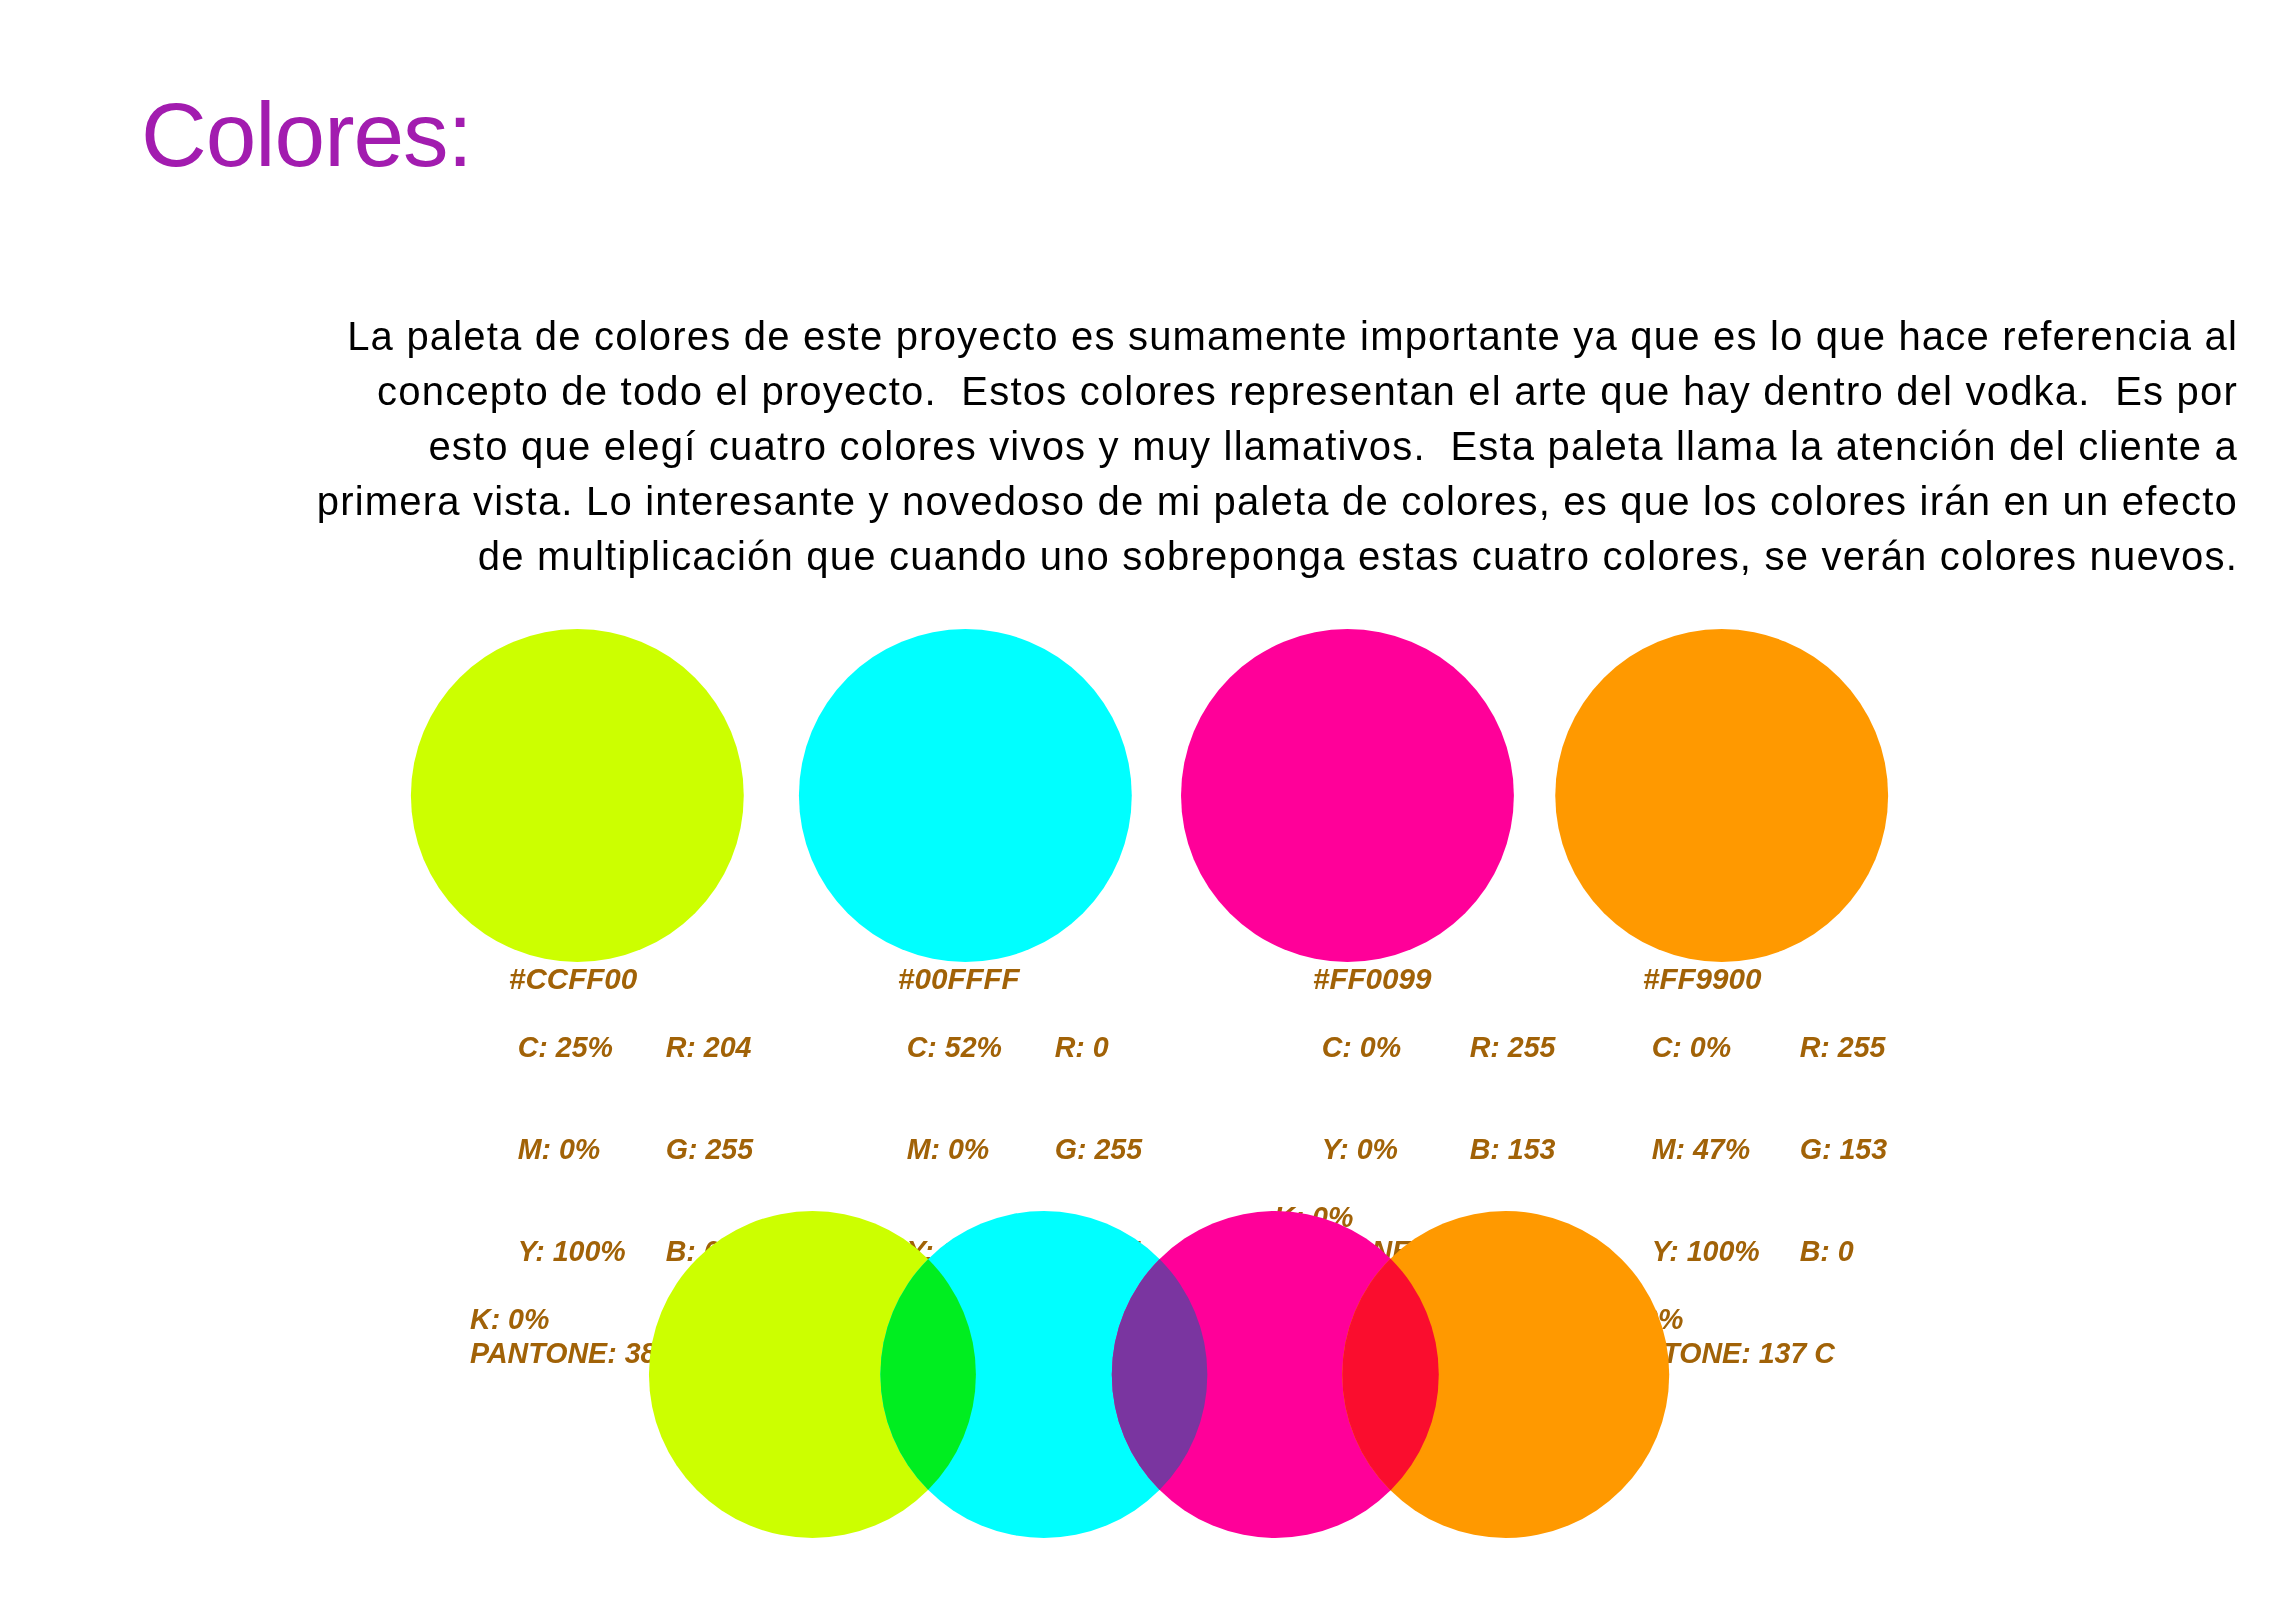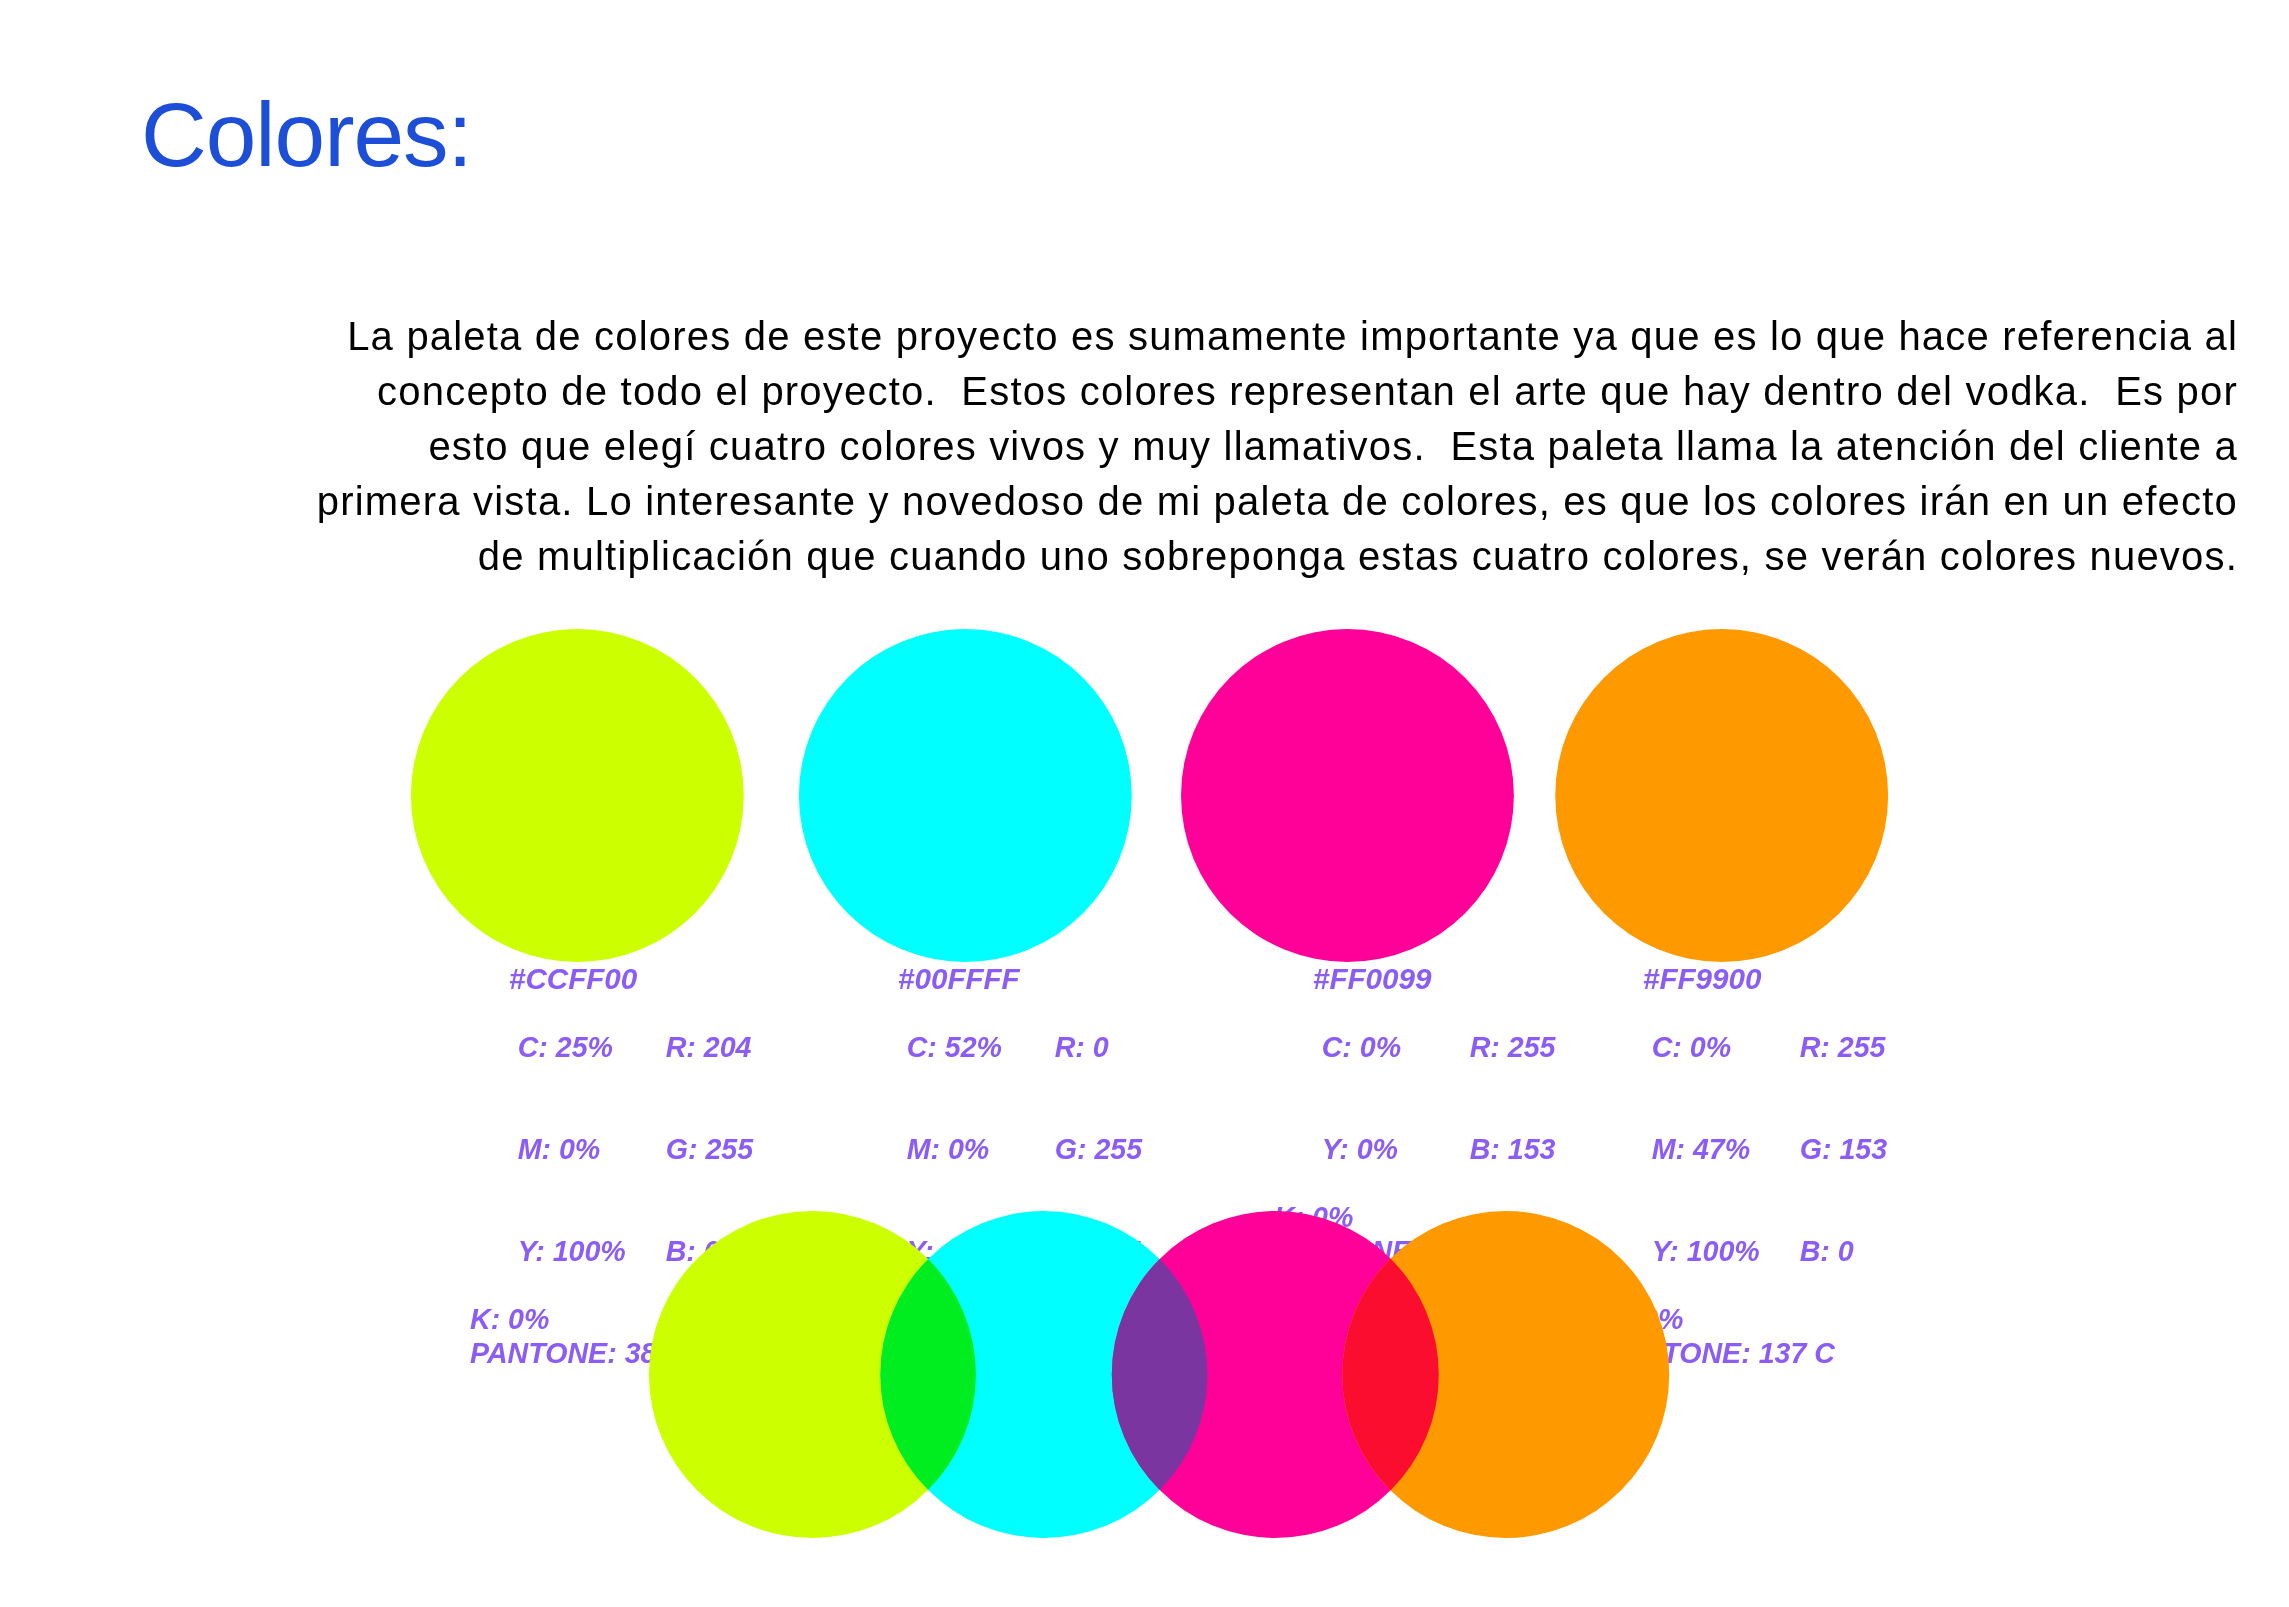--- a/index.html
+++ b/index.html
@@ -13,21 +13,21 @@
     color: #000000;
   }
   .page-title {
     position: absolute;
     left: 141px;
     top: 87px;
     font-size: 91px;
     line-height: 95px;
     font-weight: 400;
     letter-spacing: -1px;
-    color: #1d4ed8;
+    color: #a21caf;
   }
   .intro {
     position: absolute;
     left: 100px;
     top: 309px;
     width: 2138px;
   }
   .intro-line {
     font-size: 40px;
     line-height: 55px;
@@ -47,21 +47,21 @@
     top: 1211px;
   }
   .spec-block {
     position: absolute;
     top: 962px;
     width: 305px;
     font-style: italic;
     font-weight: 700;
     font-size: 28.6px;
     line-height: 34px;
-    color: #8b5cf6;
+    color: #a16207;
   }
   .spec-hex {
     font-size: 29.6px;
     padding-left: 39px;
     white-space: pre;
   }
   .spec-row { white-space: pre; }
   .spec-col-left {
     display: inline-block;
     width: 148px;

